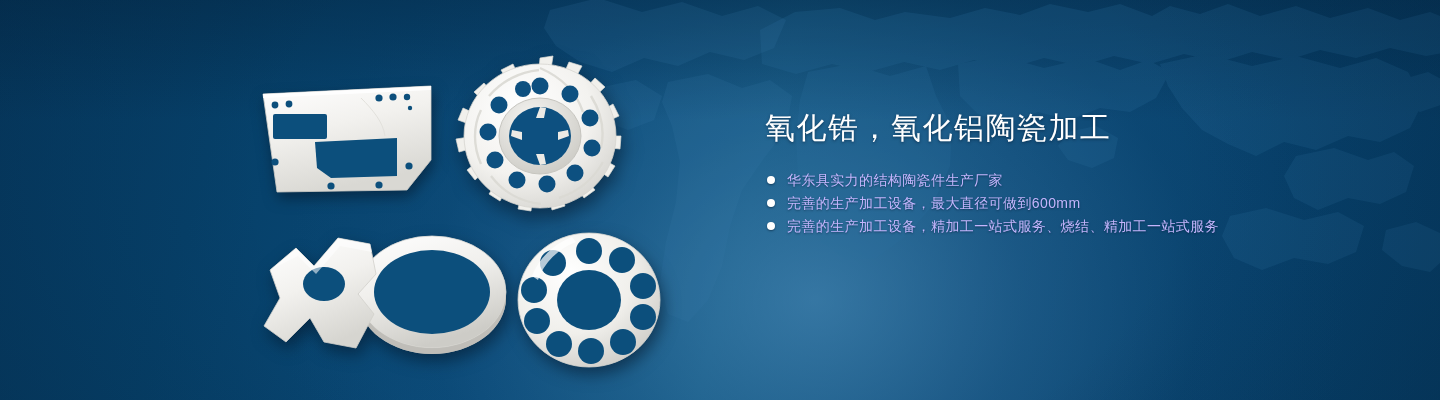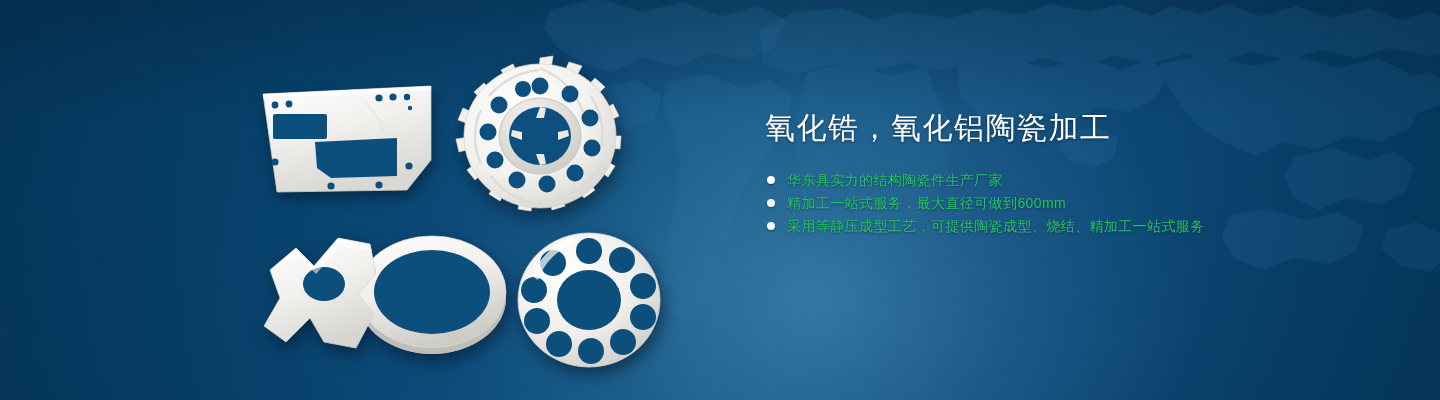--- a/index.html
+++ b/index.html
@@ -131,21 +131,21 @@
     margin: 24px 0 0 0;
     padding: 0;
   }
   .bullet {
     position: relative;
     padding-left: 22px;
     margin-bottom: 7px;
     font-size: 14px;
     line-height: 16px;
     letter-spacing: 0.4px;
-    color: #22c55e;
+    color: #c4b5fd;
     text-shadow: 0 1px 2px rgba(2,22,44,0.5);
     white-space: nowrap;
   }
   .bullet:last-child { margin-bottom: 0; }
   .bullet-dot {
     position: absolute;
     left: 2px;
     top: 4px;
     width: 8px;
     height: 8px;
@@ -360,22 +360,22 @@
   <div class="copy">
     <h1 class="headline">氧化锆，氧化铝陶瓷加工</h1>
 
     <ul class="bullets">
       <li class="bullet">
         <span class="bullet-dot"></span>
         <span>华东具实力的结构陶瓷件生产厂家</span>
       </li>
       <li class="bullet">
         <span class="bullet-dot"></span>
-        <span>精加工一站式服务，最大直径可做到600mm</span>
+        <span>完善的生产加工设备，最大直径可做到600mm</span>
       </li>
       <li class="bullet">
         <span class="bullet-dot"></span>
-        <span>采用等静压成型工艺，可提供陶瓷成型、烧结、精加工一站式服务</span>
+        <span>完善的生产加工设备，精加工一站式服务、烧结、精加工一站式服务</span>
       </li>
     </ul>
   </div>
 
 </div>
 
 </body></html>

